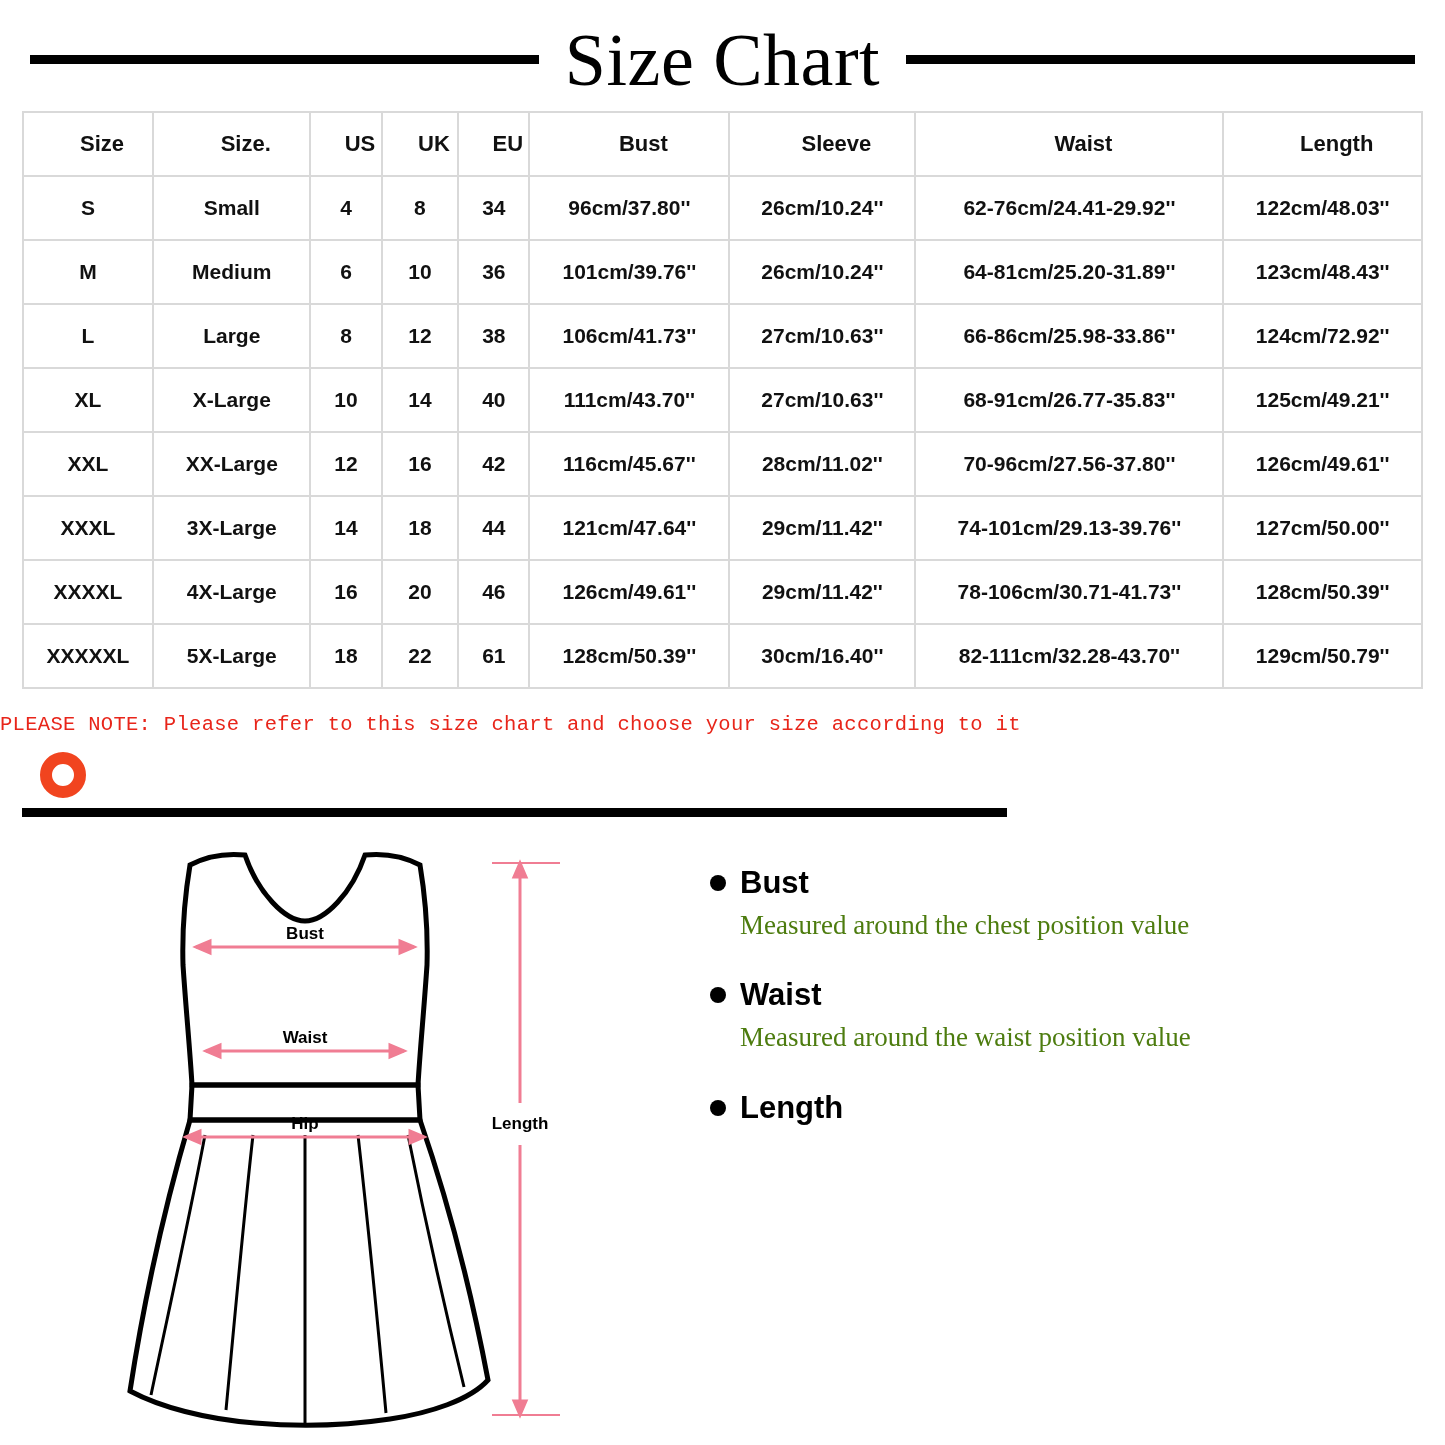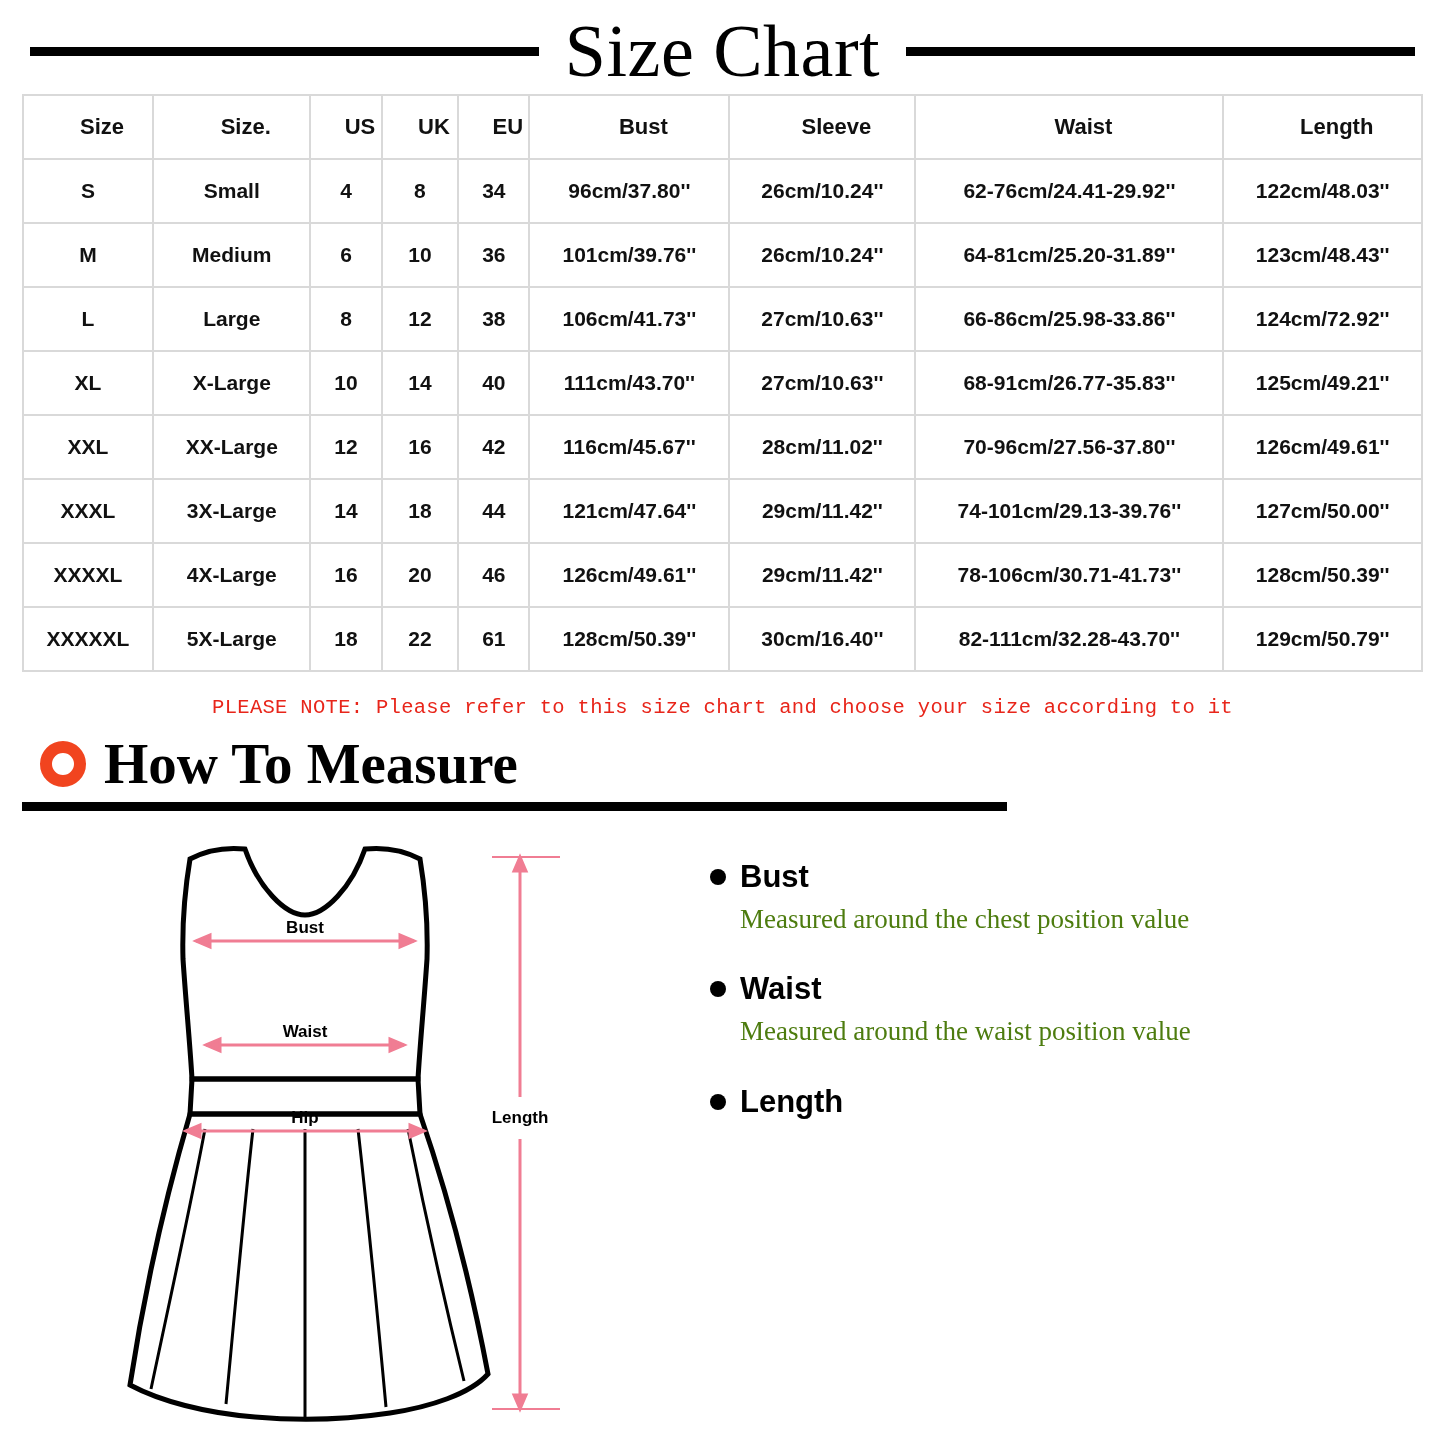--- a/index.html
+++ b/index.html
@@ -14,21 +14,21 @@
     color: #000000;
     overflow: hidden;
     position: relative;
   }
 
   
   .header {
     display: flex;
     align-items: center;
     justify-content: center;
-    height: 94px;
+    height: 111px;
     padding: 8px 30px 0 30px;
     box-sizing: border-box;
   }
   .header-rule {
     flex: 1 1 auto;
     height: 9px;
     background: #000;
   }
   .header-rule.left { margin-right: 26px; }
   .header-rule.right { margin-left: 26px; }
@@ -69,21 +69,21 @@
   .col-us     { width: 5.2%; }
   .col-uk     { width: 5.6%; }
   .col-eu     { width: 5.2%; }
   .col-bust   { width: 14.6%; }
   .col-sleeve { width: 13.6%; }
   .col-waist  { width: 22.5%; }
   .col-length { width: 14.5%; }
 
   
   .please-note {
-    text-align: center;
+    text-align: left;
     color: #e8251a;
     font-family: "Liberation Mono", monospace;
     font-size: 20.5px;
     letter-spacing: 0.3px;
     padding: 24px 0 14px 0;
   }
 
   
   .htm-head {
     display: flex;
@@ -281,21 +281,20 @@
         <td>129cm/50.79''</td>
       </tr>
     </tbody>
   </table>
 </div>
 
 <div class="please-note">PLEASE NOTE: Please refer to this size chart and choose your size according to it</div>
 
 <div class="htm-head">
   <div class="htm-ring"></div>
-  <div class="htm-title">How To Measure</div>
 </div>
 <div class="htm-rule"></div>
 
 <div class="lower">
 
   <div class="diagram">
     <svg width="700" height="600" viewBox="0 0 700 600" xmlns="http://www.w3.org/2000/svg">
 
       <g fill="none" stroke="#000" stroke-width="5">
 

